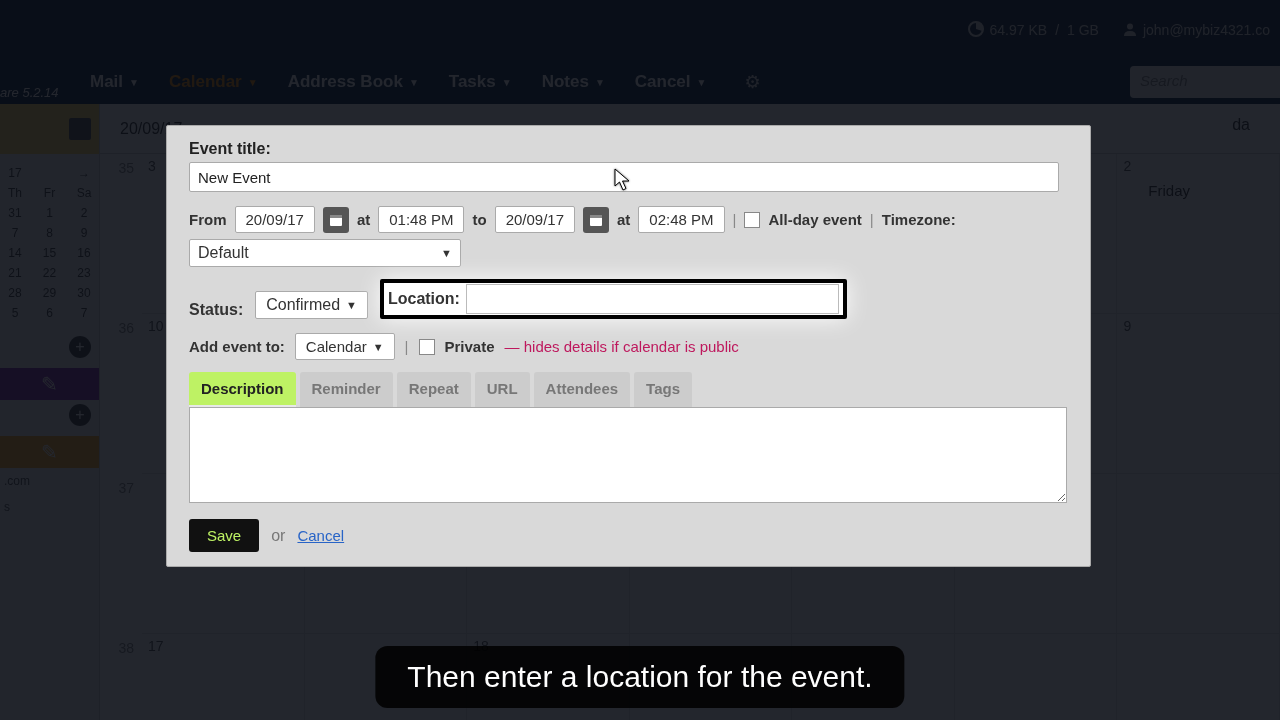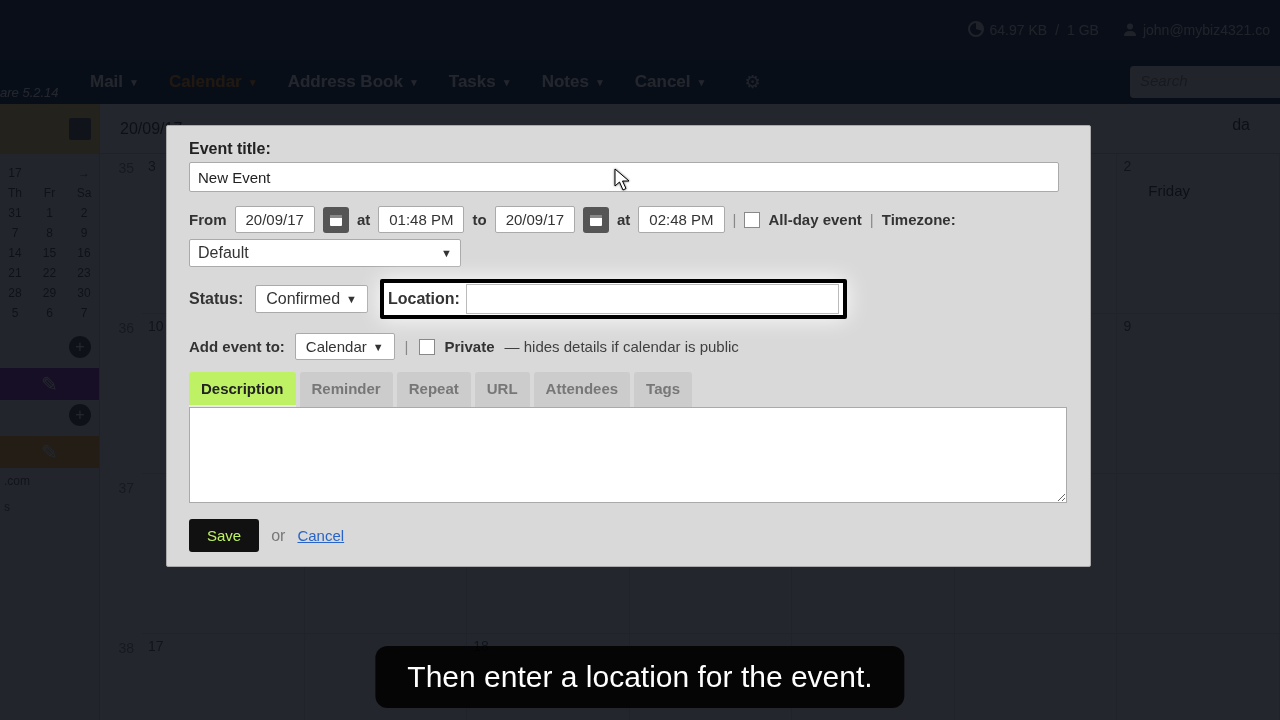--- a/index.html
+++ b/index.html
@@ -55,30 +55,30 @@
 .time-row { display: flex; align-items: center; gap: 8px; margin-top: 14px; flex-wrap: wrap; font-size: 15px; }
 .time-row .lbl { font-weight: bold; }
 .date-box, .time-box { border: 1px solid #aaa; background: #fff; padding: 4px 10px; border-radius: 2px; min-width: 80px; text-align: center; }
 .cal-btn { width: 26px; height: 26px; background: #555; border-radius: 3px; display: inline-flex; align-items: center; justify-content: center; color: #fff; font-size: 14px; }
 .pipe { color: #888; }
 .checkbox { width: 16px; height: 16px; border: 1px solid #888; background: #fff; display: inline-block; vertical-align: middle; }
 
 .tz-select { width: 272px; height: 28px; border: 1px solid #aaa; background: #fff; padding: 3px 8px; display: flex; align-items: center; justify-content: space-between; margin-top: 6px; border-radius: 2px; }
 .tz-select .tri { font-size: 11px; color: #333; }
 
-.status-row { display: flex; align-items: center; gap: 12px; margin-top: 12px; }
+.status-row { display: flex; align-items: flex-end; gap: 12px; margin-top: 12px; }
 .status-select { border: 1px solid #aaa; background: #fff; padding: 4px 10px; display: flex; align-items: center; gap: 6px; border-radius: 2px; }
 
 
 .location-wrap { display: flex; align-items: center; border: 4px solid #000; background: #fff; box-shadow: 0 0 22px rgba(255,255,255,0.95); height: 40px; width: 467px; border-radius: 2px; }
 .location-wrap .loc-label { font-weight: bold; font-size: 16px; padding: 0 4px 0 4px; }
 .location-wrap input { flex: 1; height: 30px; border: 1px solid #bbb; margin-right: 4px; margin-left: 2px; padding: 2px 6px; font-size: 15px; }
 
 .addto-row { display: flex; align-items: center; gap: 10px; margin-top: 14px; font-size: 15px; }
-.addto-row .hint { color: #404040; }
+.addto-row .hint { color: #be185d; }
 
 .tabs { display: flex; gap: 4px; margin-top: 12px; }
 .tab { padding: 8px 12px; background: #ccc; color: #777; font-size: 15px; font-weight: bold; border-radius: 3px 3px 0 0; }
 .tab.active { background: #bef264; color: #222; border-bottom: 2px solid #e8e8e8; }
 
 .desc-area { width: 878px; height: 96px; background: #fff; border: 1px solid #aaa; resize: both; overflow: auto; }
 
 .btn-row { display: flex; align-items: center; gap: 12px; margin-top: 16px; }
 .save-btn { background: #111; color: #bef264; padding: 8px 18px; border: none; font-size: 15px; border-radius: 3px; }
 .or { color: #777; }

